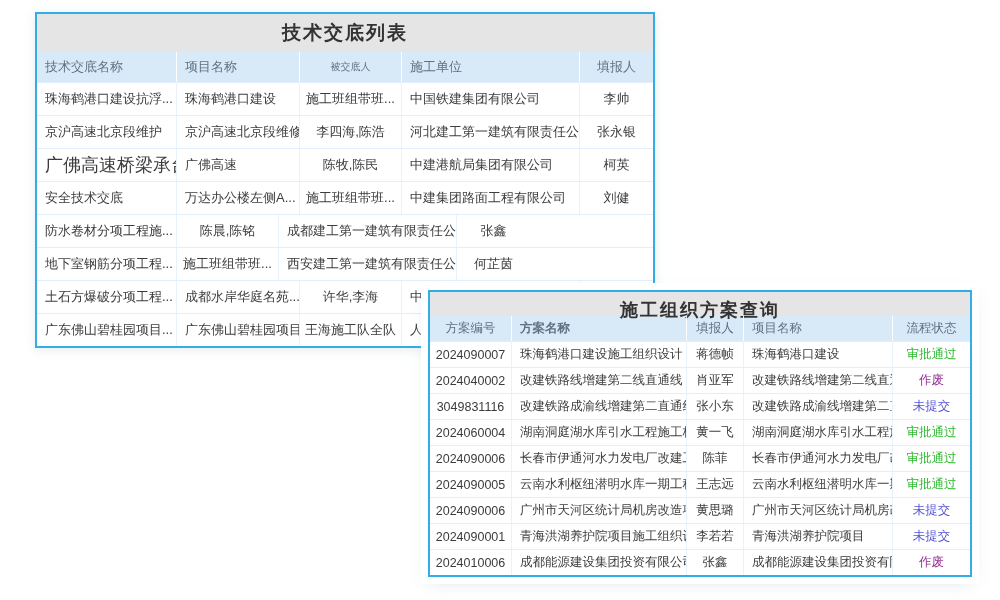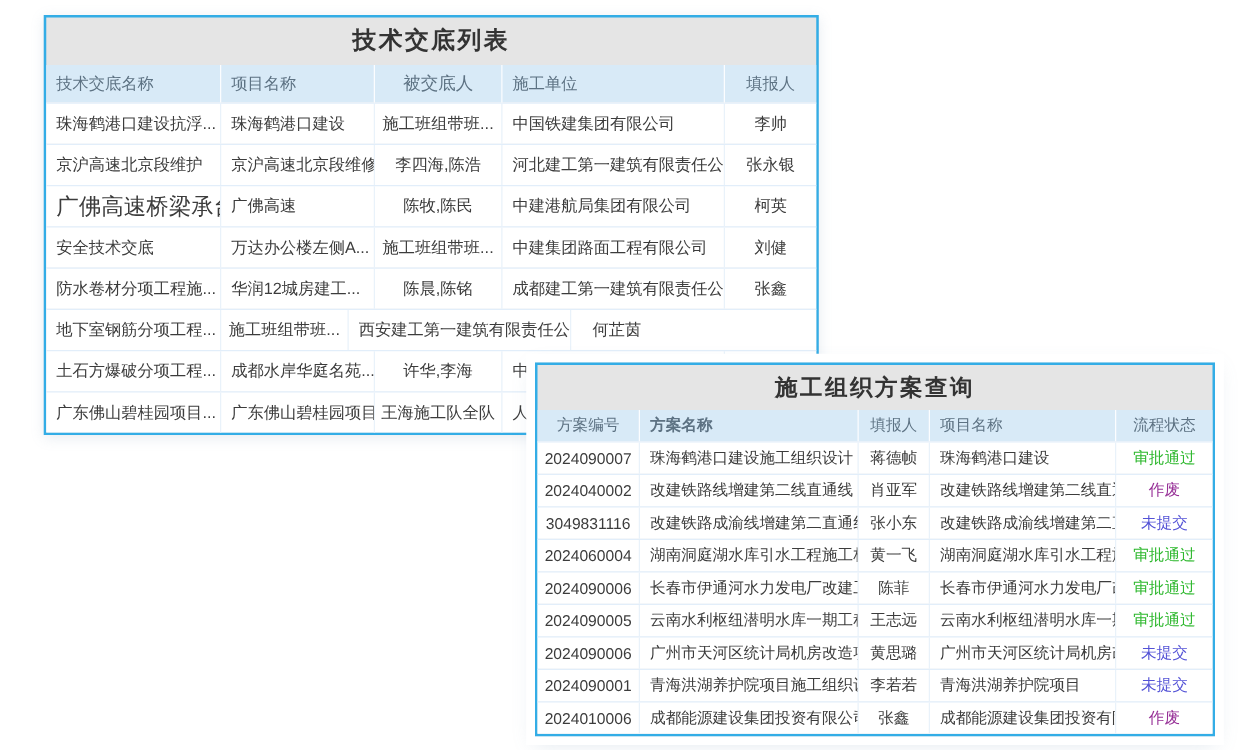--- a/index.html
+++ b/index.html
@@ -9,21 +9,21 @@
   }
   .window{
     position:absolute;background:#e5e5e5;border:2px solid #33ade6;box-sizing:border-box;
   }
   #win1{left:35px;top:12px;width:620px;box-shadow:0 2px 10px rgba(120,150,180,0.18);}
   #win2{left:428px;top:290px;width:544px;box-shadow:0 0 0 7px #ffffff,0 5px 16px rgba(120,150,180,0.25);z-index:5;}
   .win-title{
     text-align:center;font-weight:bold;color:#333333;letter-spacing:2px;
   }
   #win1 .win-title{font-size:19px;line-height:38px;height:38px;}
-  #win2 .win-title{font-size:18px;line-height:36px;height:36px;}
+  #win2 .win-title{font-size:18px;line-height:36px;height:24px;}
   .tbl{width:100%;}
   .trow{display:flex;align-items:stretch;}
   .thead{background:#d8eaf7;}
   .thead .cell{
     color:#5d7283;border-right:1px solid rgba(255,255,255,0.9);
   }
   .tbody .trow{border-top:1px solid #e2eefa;background:#ffffff;}
   .tbody .cell{border-right:1px solid #e9f2fa;color:#3c3c3c;}
   .cell{
     box-sizing:border-box;white-space:nowrap;overflow:hidden;
@@ -36,21 +36,21 @@
 </style>
 </head>
 <body>
 
 <div class="window" id="win1">
   <div class="win-title">技术交底列表</div>
   <div class="tbl">
       <div class="trow thead">
         <div class="cell al-left" style="width: 140px; flex: 0 0 140px; height: 30px; font-size: 13px;">技术交底名称</div>
         <div class="cell al-left" style="width: 123px; flex: 0 0 123px; height: 30px; font-size: 13px;">项目名称</div>
-        <div class="cell al-center" style="width: 102px; flex: 0 0 102px; height: 30px; font-size: 14px;">被交底人</div>
+        <div class="cell al-center" style="width: 102px; flex: 0 0 102px; height: 30px; font-size: 10px;">被交底人</div>
         <div class="cell al-left" style="width: 178px; flex: 0 0 178px; height: 30px; font-size: 13px;">施工单位</div>
         <div class="cell al-center" style="width: 73px; flex: 0 0 73px; height: 30px; font-size: 13px;">填报人</div>
       </div>
       <div class="tbody">
         <div class="trow">
           <div class="cell al-left link" style="width: 140px; flex: 0 0 140px; height: 32px; font-size: 13px;">珠海鹤港口建设抗浮...</div>
           <div class="cell al-left link" style="width: 123px; flex: 0 0 123px; height: 32px; font-size: 13px;">珠海鹤港口建设</div>
           <div class="cell al-center" style="width: 102px; flex: 0 0 102px; height: 32px; font-size: 13px;">施工班组带班...</div>
           <div class="cell al-left" style="width: 178px; flex: 0 0 178px; height: 32px; font-size: 13px;">中国铁建集团有限公司</div>
           <div class="cell al-center link" style="width: 73px; flex: 0 0 73px; height: 32px; font-size: 13px;">李帅</div>
@@ -71,21 +71,20 @@
         </div>
         <div class="trow">
           <div class="cell al-left link" style="width: 140px; flex: 0 0 140px; height: 32px; font-size: 13px;">安全技术交底</div>
           <div class="cell al-left link" style="width: 123px; flex: 0 0 123px; height: 32px; font-size: 13px;">万达办公楼左侧A...</div>
           <div class="cell al-center" style="width: 102px; flex: 0 0 102px; height: 32px; font-size: 13px;">施工班组带班...</div>
           <div class="cell al-left" style="width: 178px; flex: 0 0 178px; height: 32px; font-size: 13px;">中建集团路面工程有限公司</div>
           <div class="cell al-center link" style="width: 73px; flex: 0 0 73px; height: 32px; font-size: 13px;">刘健</div>
         </div>
         <div class="trow">
           <div class="cell al-left link" style="width: 140px; flex: 0 0 140px; height: 32px; font-size: 13px;">防水卷材分项工程施...</div>
-          <div class="cell al-left link" style="width: 123px; flex: 0 0 123px; height: 32px; font-size: 13px;">华润12城房建工...</div>
           <div class="cell al-center" style="width: 102px; flex: 0 0 102px; height: 32px; font-size: 13px;">陈晨,陈铭</div>
           <div class="cell al-left" style="width: 178px; flex: 0 0 178px; height: 32px; font-size: 13px;">成都建工第一建筑有限责任公司</div>
           <div class="cell al-center link" style="width: 73px; flex: 0 0 73px; height: 32px; font-size: 13px;">张鑫</div>
         </div>
         <div class="trow">
           <div class="cell al-left link" style="width: 140px; flex: 0 0 140px; height: 32px; font-size: 13px;">地下室钢筋分项工程...</div>
           <div class="cell al-center" style="width: 102px; flex: 0 0 102px; height: 32px; font-size: 13px;">施工班组带班...</div>
           <div class="cell al-left" style="width: 178px; flex: 0 0 178px; height: 32px; font-size: 13px;">西安建工第一建筑有限责任公司</div>
           <div class="cell al-center link" style="width: 73px; flex: 0 0 73px; height: 32px; font-size: 13px;">何芷茵</div>
         </div>

